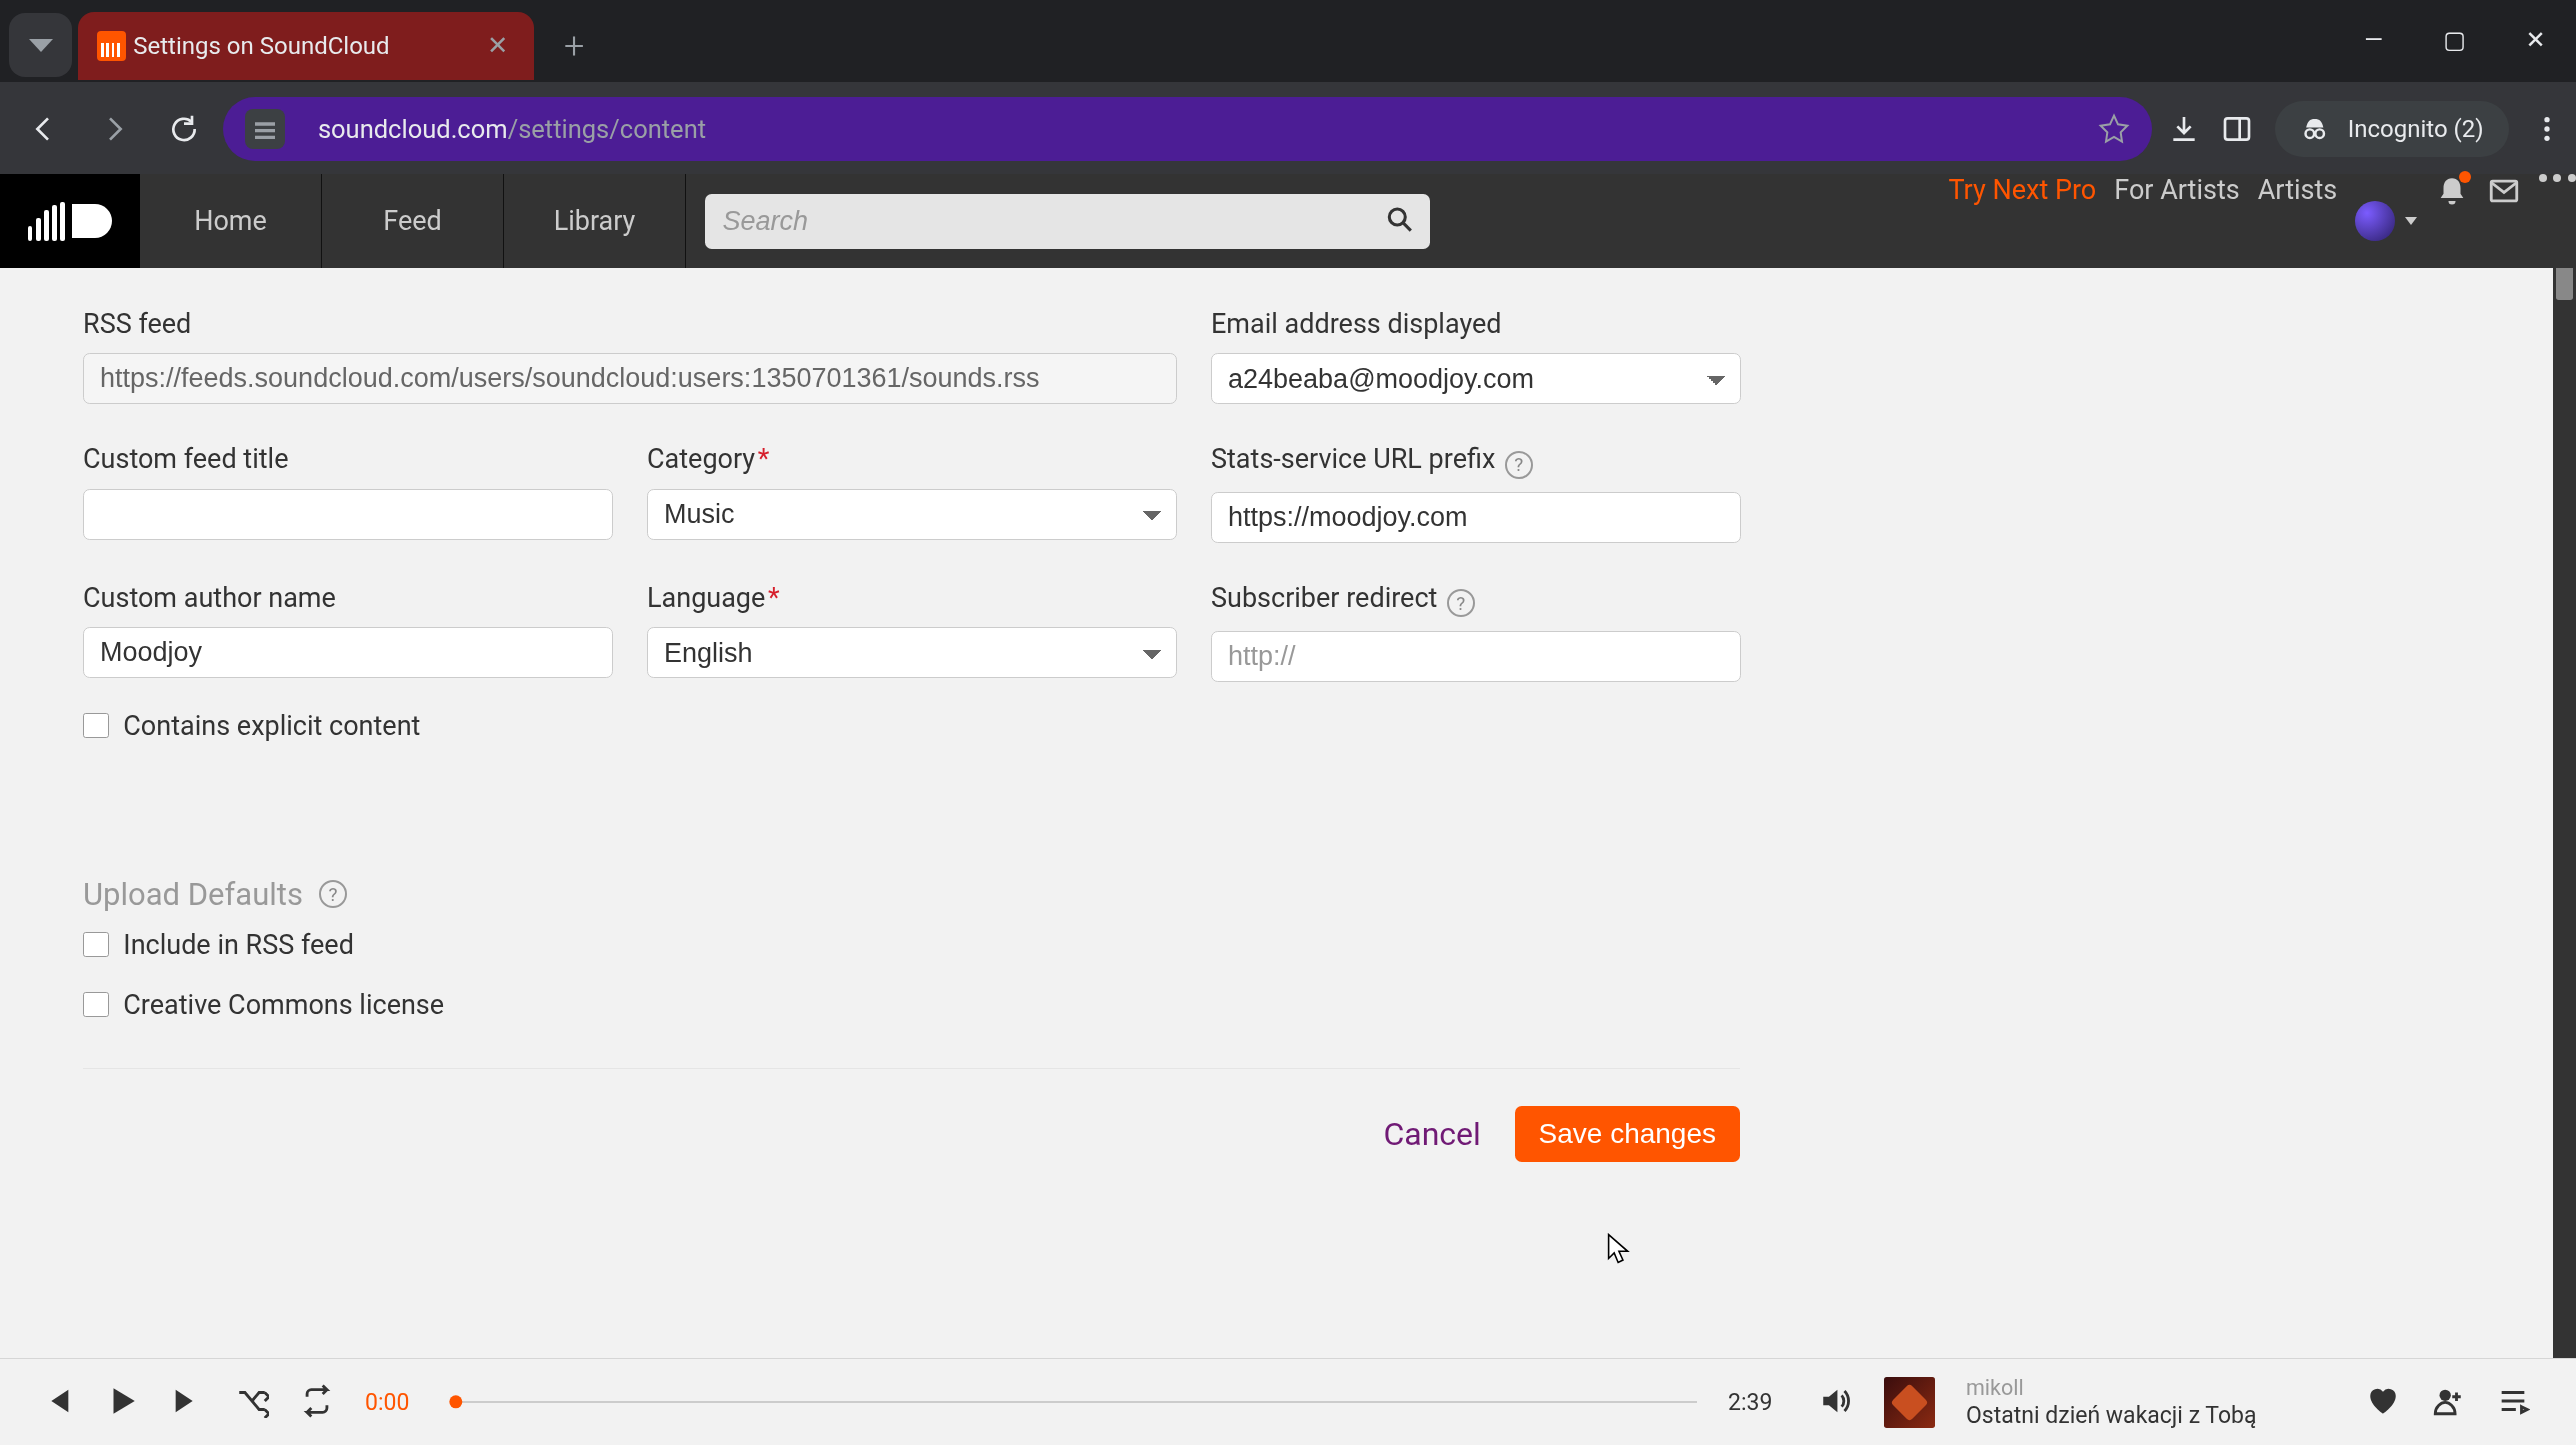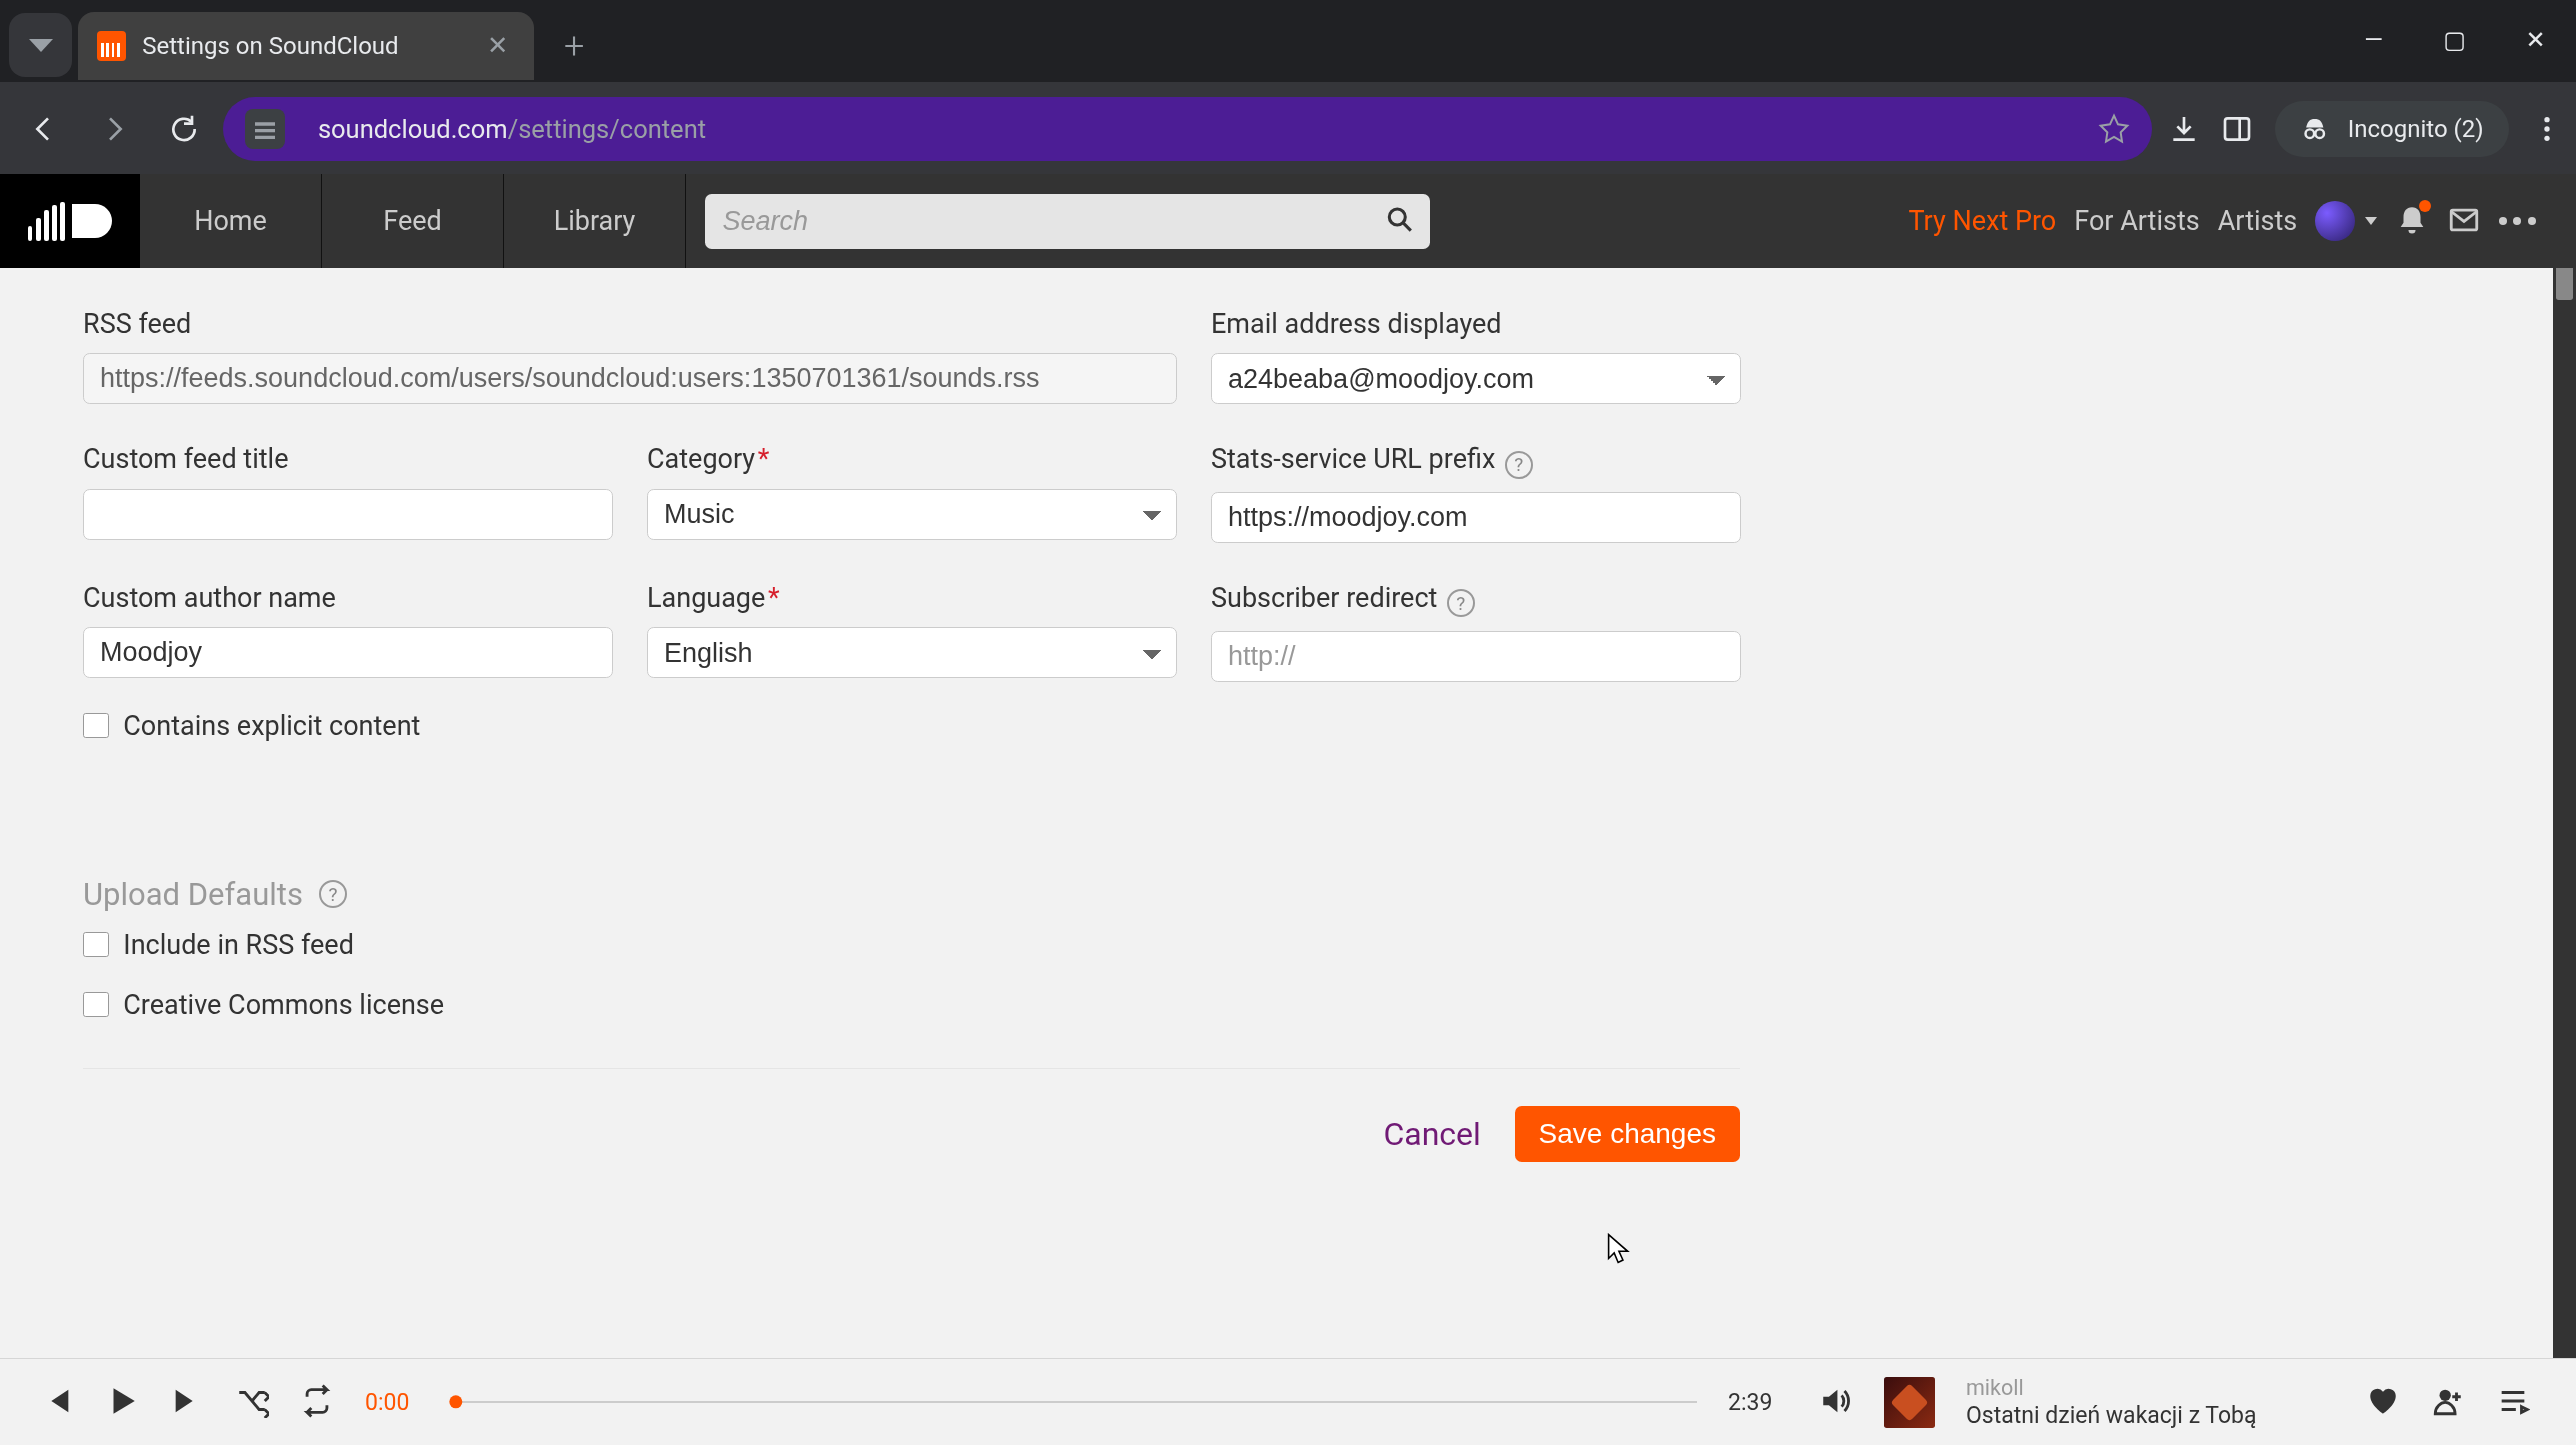--- a/index.html
+++ b/index.html
@@ -3,21 +3,21 @@
 <meta charset="utf-8">
 <style>
   * { margin: 0; padding: 0; box-sizing: border-box; }
   html, body { width: 2576px; height: 1449px; overflow: hidden; font-family: -apple-system, BlinkMacSystemFont, "Segoe UI", Roboto, Arial, sans-serif; }
 
   
   .browser-chrome { width: 100%; height: 174px; background: #202124; }
   .titlebar-row { height: 82px; display: flex; align-items: flex-start; }
   .tab-search-btn { width: 63px; height: 64px; margin: 13.4px 5.4px 0 9.4px; background: #35363a; border-radius: 16px; display:flex; align-items:center; justify-content:center; }
   .chevron-down { width:0; height:0; border-left: 12px solid transparent; border-right: 12px solid transparent; border-top: 13.4px solid #9aa0a6; }
-  .tab { margin-top: 12px; height: 68px; background: #404040; border-radius: 16px 16px 0 0; display:flex; align-items:center; padding: 0 25.5px 0 19px; gap: 16px; min-width: 456px; }
+  .tab { margin-top: 12px; height: 68px; background: #7f1d1d; border-radius: 16px 16px 0 0; display:flex; align-items:center; padding: 0 25.5px 0 19px; gap: 7px; min-width: 456px; }
   .favicon { width: 29.5px; height: 29.5px; background:#ff5500; border-radius: 4px; position:relative; }
   .favicon::after { content:""; position:absolute; left:4px; bottom:4px; width:21.5px; height:13.4px; background: repeating-linear-gradient(90deg,#fff 0 2.7px,transparent 2.7px 5.4px); }
   .tab-title { color:#e8eaed; font-size: 24px; flex:1; }
   .tab-close { color:#9aa0a6; font-size: 25.5px; line-height:1; }
   .newtab { width: 51px; height:51px; margin-top:20px; margin-left:14.8px; display:flex; align-items:center; justify-content:center; color:#9aa0a6; font-size:36px; font-weight:300; }
   .win-controls { margin-left:auto; display:flex; height:51px; margin-top:14.8px; }
   .win-controls div { width:81px; display:flex; align-items:center; justify-content:center; color:#e8eaed; font-size:24px; }
 
   .addrbar-row { height: 93px; background:#35363a; display:flex; align-items:center; padding: 0 13.4px; gap: 8px; }
   .nav-btn { width: 62px; height:62px; display:flex; align-items:center; justify-content:center; }
@@ -38,21 +38,21 @@
   .sc-logo-lines span { width:4.7px; background:#fff; border-radius:2px; }
   .sc-logo-curve { width:40px; height:34px; border-radius: 0 19px 19px 0; background:#fff; margin-left:4px; align-self:flex-end; margin-bottom:2.7px; }
   .sc-nav-item { min-width:182px; border-right:0.7px solid #111; display:flex; align-items:center; justify-content:center; color:#ccc; font-size:27px; }
   .sc-search-wrap { flex:0 0 auto; width:763px; display:flex; align-items:center; padding: 0 19px; }
   .sc-search { width:100%; height:55px; background:#e5e5e5; border:none; border-radius:6.7px; padding:0 17.4px; font-size:27px; color:#333; }
   .sc-search::placeholder { color:#999; font-style:italic; }
   .sc-search-wrap-inner { position:relative; width:100%; }
   .sc-search-ico { position:absolute; right:16px; top:50%; transform:translateY(-50%); }
   .sc-search-ico svg { width:29.5px; height:29.5px; fill:#333; }
   .sc-spacer-flex { flex:1; }
-  .sc-right { display:flex; align-items:center; gap: 18px; padding-right: 40px; }
+  .sc-right { display:flex; gap: 18px; }
   .sc-right .link { color:#ccc; font-size:27px; }
   .sc-right .try { color:#ff5500; font-size:27px; }
   .sc-avatar { width:40px; height:40px; border-radius:50%; background: radial-gradient(circle at 30% 30%, #7b5cff, #2b1e66); }
   .sc-user { display:flex; align-items:center; gap:9.4px; }
   .caret { width:0; height:0; border-left:6.7px solid transparent; border-right:6.7px solid transparent; border-top:8px solid #ccc; }
   .sc-bell { position:relative; }
   .sc-bell .dot { position:absolute; top:-2.7px; right:-2.7px; width:12px; height:12px; background:#ff5500; border-radius:50%; }
   .sc-bell svg, .sc-mail svg, .sc-more svg { width:34px; height:34px; fill:#ccc; }
   .sc-more { display:flex; gap:6.7px; }
   .sc-more span { width:8px; height:8px; background:#ccc; border-radius:50%; }

